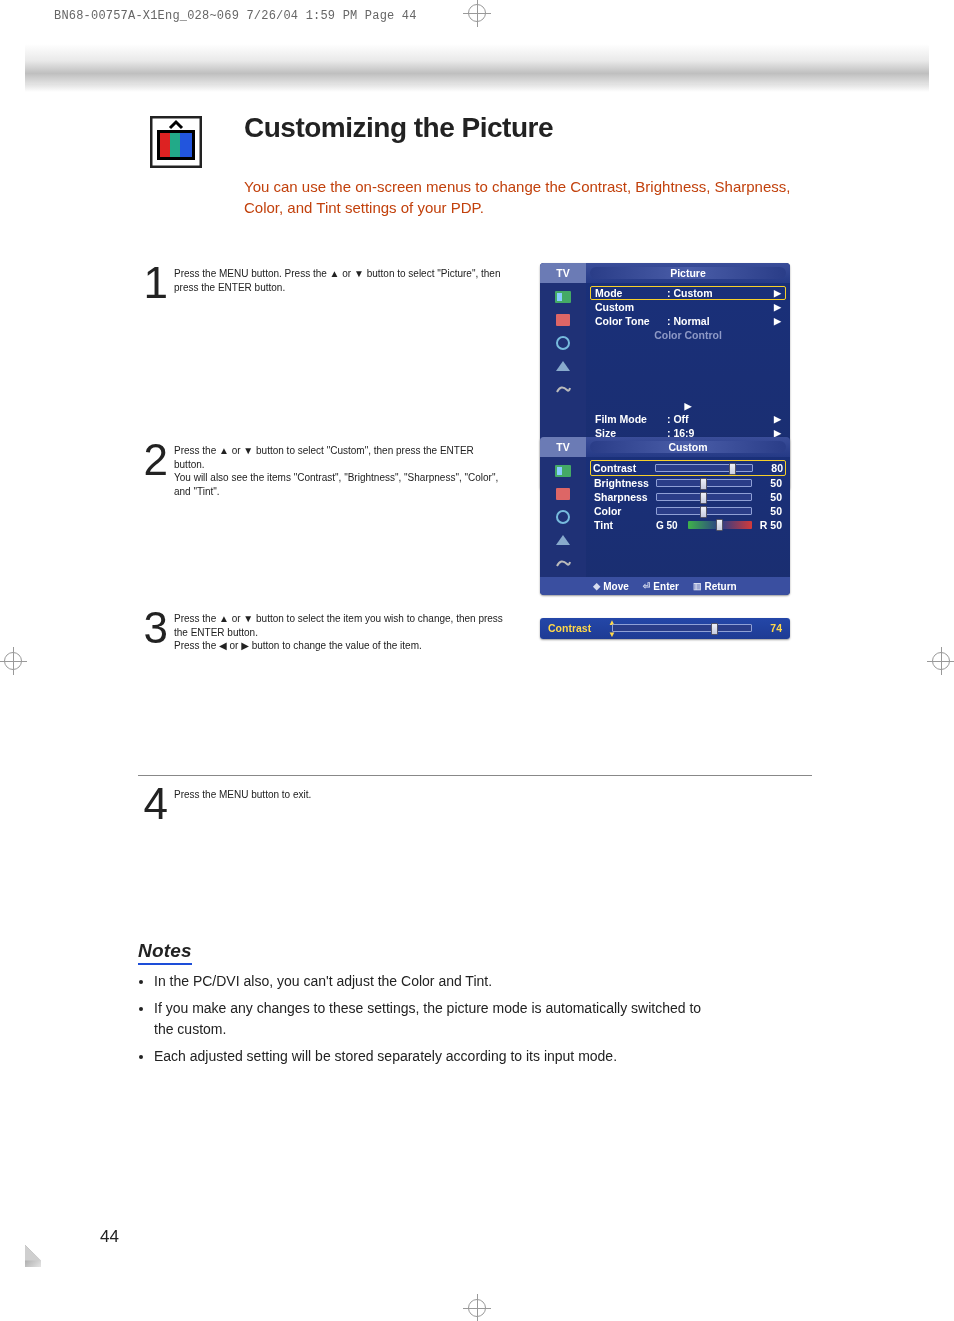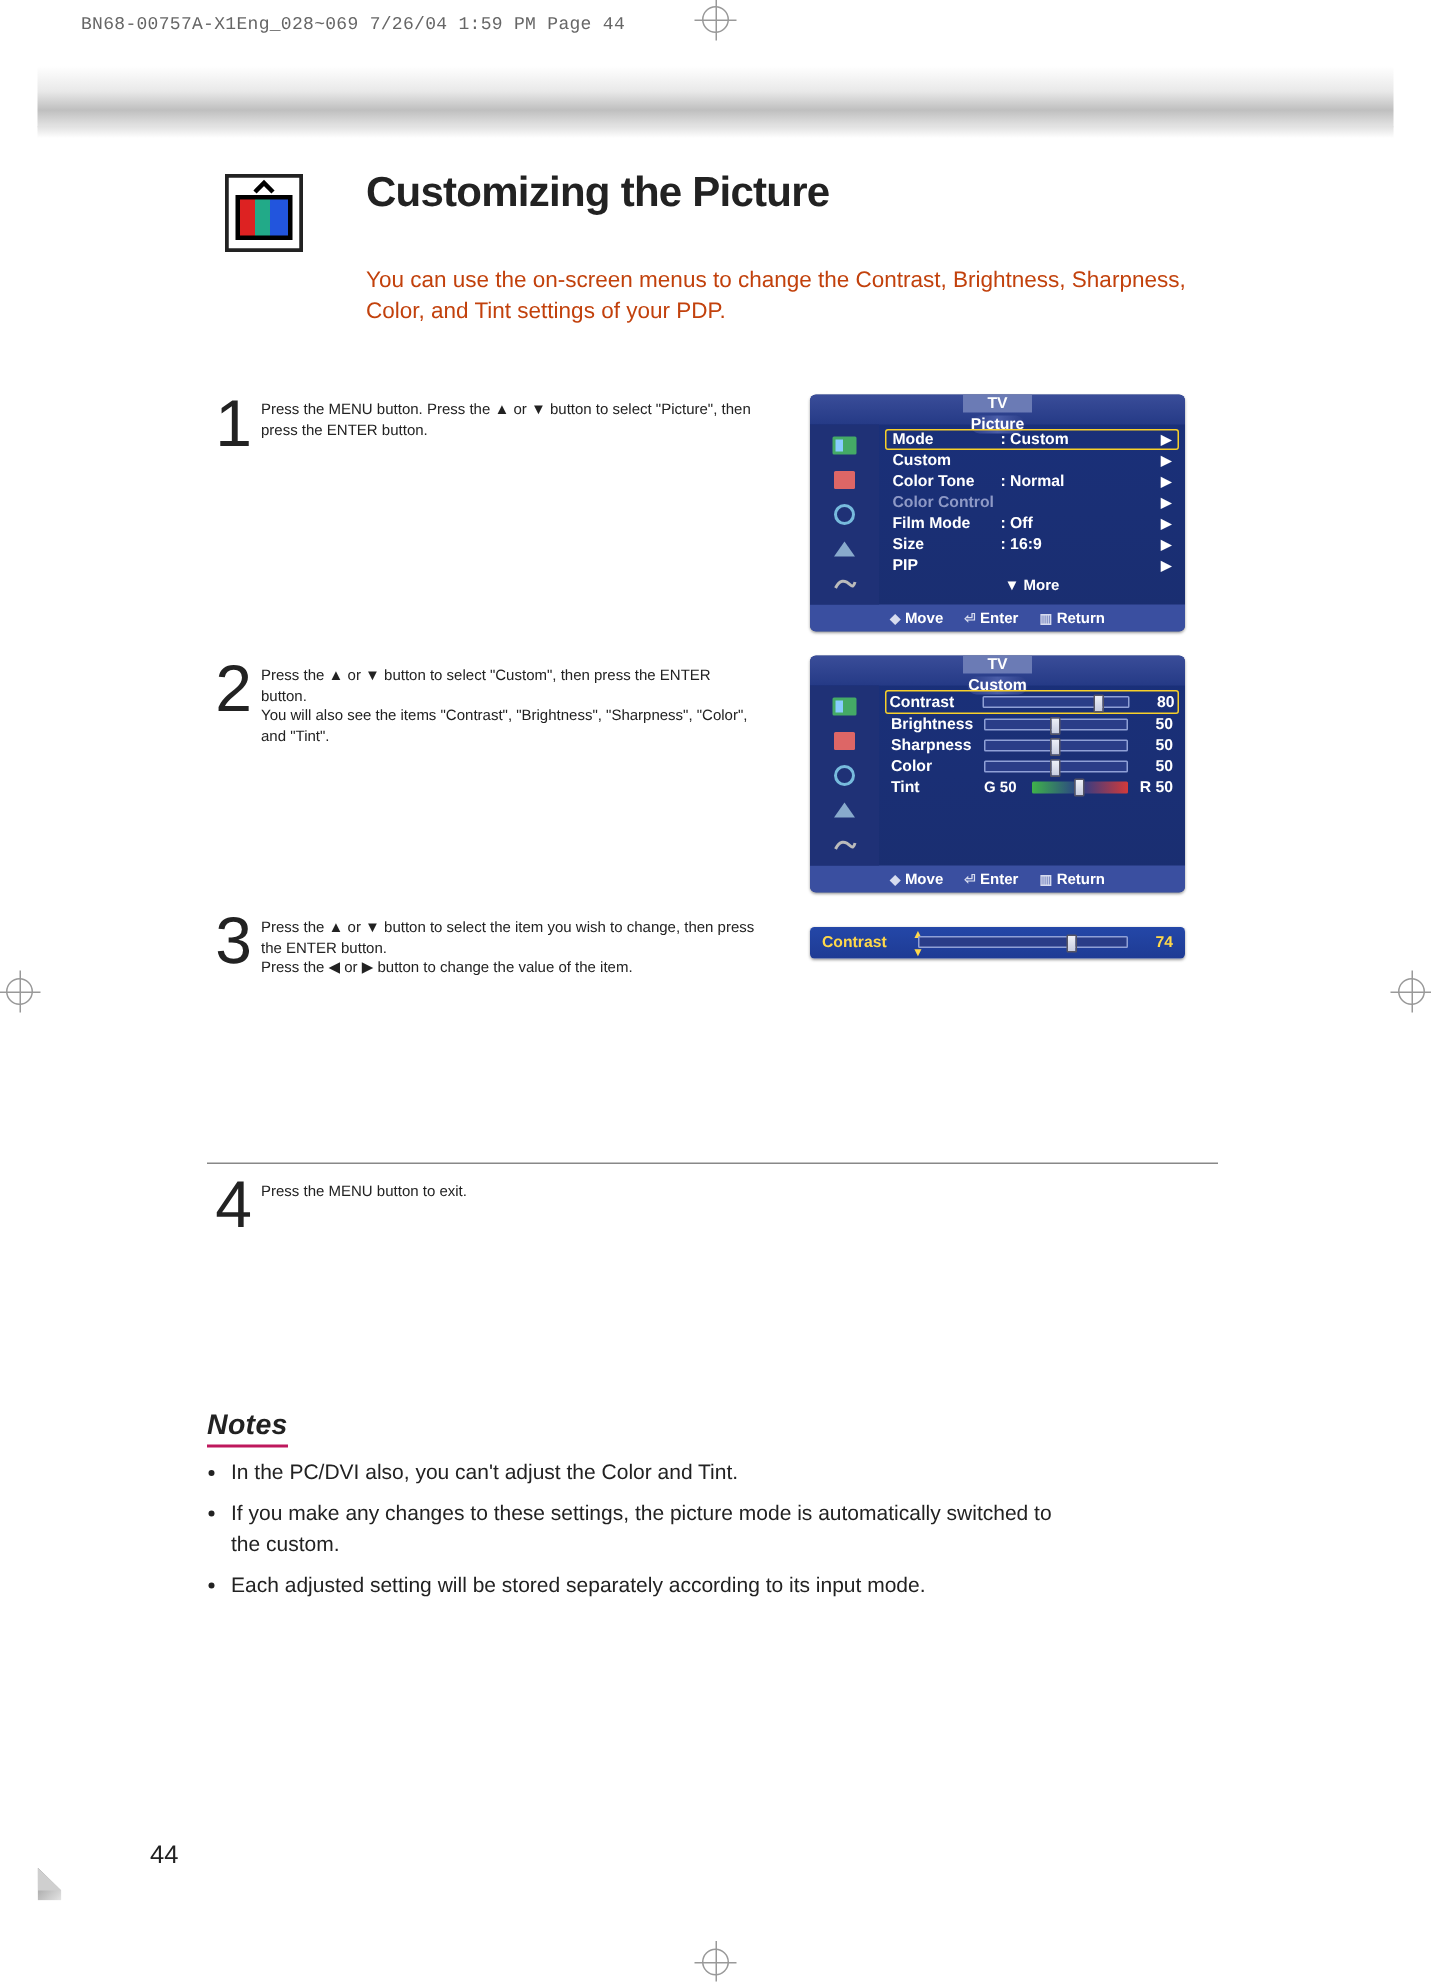--- a/index.html
+++ b/index.html
@@ -92,21 +92,20 @@
     font-family: Arial, sans-serif;
     color:#fff;
     box-shadow: 0 1px 2px rgba(0,0,0,0.4);
   }
   .osd-1 { top: 263px; }
   .osd-2 { top: 437px; }
 
   .osd-topbar {
     height:20px; display:flex; align-items:center; font-size:10.5px; font-weight:bold;
     background: linear-gradient(#3a4d99,#253a86);
-    flex-direction: column;
   }
   .osd-tv-tab {
     width: 46px; height:100%; display:flex; align-items:center; justify-content:center;
     background:#6b7bb5; color:#fff;
   }
   .osd-title-tab {
     flex:1; display:flex; align-items:center; justify-content:center;
     background: linear-gradient(90deg,#2a3d88 0%,#4a5da8 50%,#2a3d88 100%);
     border-radius: 10px; margin: 2px 4px;
     color:#fff;
@@ -133,21 +132,21 @@
   }
   .osd-row.highlight {
     border: 1.5px solid #f7d02a;
     border-radius: 2px;
     margin: 0 -2px;
     padding: 0 4px;
   }
   .osd-row .lbl { flex: 0 0 72px; }
   .osd-row .val { flex: 1; color:#fff; }
   .osd-row .arrow { color:#fff; font-size:9px; }
-  .osd-row.disabled { color:#8e99c6; }
+  .osd-row.disabled { color:#8e99c6;flex-direction:column; }
   .osd-more { color:#fff; font-size:10px; padding:1px 3px 3px; font-weight:bold;text-align:center; }
   .osd-footer {
     height:18px; background:#3a4fa0;
     display:flex; align-items:center; justify-content:center;
     gap: 14px; font-size:10px; font-weight:bold;
   }
   .osd-footer .f-item { display:flex; align-items:center; gap:3px; }
   .osd-footer .f-ico { font-size:9px; color:#d7dcef; }
 
   .osd-sliders .osd-row { padding: 1px 2px; gap: 4px; }
@@ -186,21 +185,21 @@
   .osd-bar-row .lbl { width: 56px; color:#ffd84a; }
   .osd-bar-row .slider { flex:1; }
   .osd-bar-row .num { width: 22px; text-align:right; color:#ffd84a; }
 
   .notes {
     position:absolute; left: 138px; top: 940px; right: 230px;
     font-family: Futura, "Century Gothic", Helvetica, Arial, sans-serif;
   }
   .notes-title {
     font-weight: 700; font-style: italic; font-size: 19px;
-    border-bottom: 2px solid #be185d; display:inline-block; padding-bottom:1px;
+    border-bottom: 2px solid #1d4ed8; display:inline-block; padding-bottom:1px;
     letter-spacing: 0.2px;
   }
   .notes ul { margin-top: 6px; padding-left: 16px; }
   .notes li { font-size: 14px; line-height: 1.5; margin-bottom: 6px; font-family: Futura, "Century Gothic", Helvetica, Arial, sans-serif; }
 
   .page-num {
     position:absolute; left: 100px; bottom: 74px;
     font-family: Futura, "Century Gothic", Helvetica, Arial, sans-serif;
     font-size: 17px;
   }

